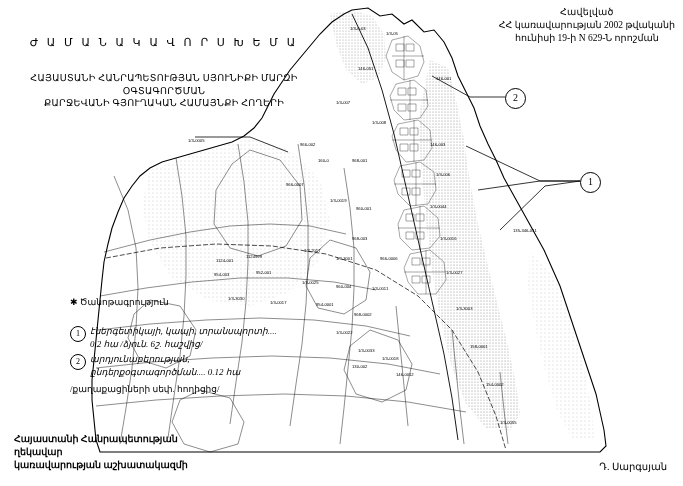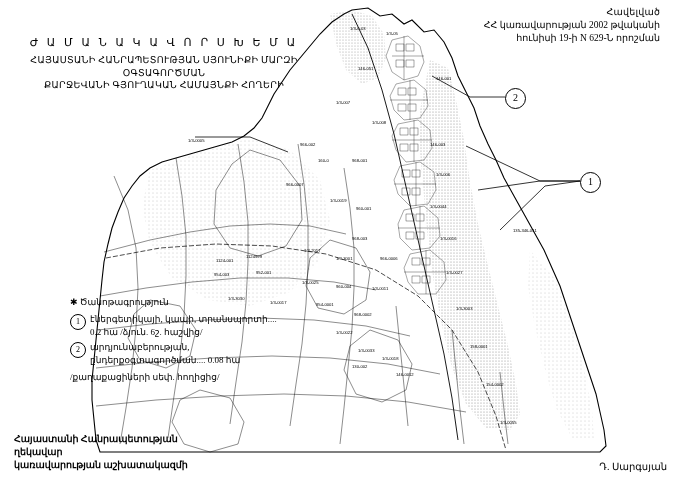--- a/index.html
+++ b/index.html
@@ -14,22 +14,22 @@
     position: relative;
     width: 683px;
     height: 486px;
     background: #ffffff;
     overflow: hidden;
   }
   
   .approval {
     position: absolute;
     top: 6px;
-    right: 23px;
-    text-align: right;
+    right: 8px;
+    text-align: center;
     font-size: 9.5px;
     line-height: 13px;
     color: #000;
     font-family: "Liberation Serif", serif;
   }
   .approval .line1 { letter-spacing: 0.2px; }
   .approval .line2 { }
   .approval .line3 { }
 
   
@@ -38,60 +38,61 @@
     top: 36px;
     left: 14px;
     width: 300px;
     text-align: center;
     color: #000;
   }
   .title-main {
     font-size: 11px;
     letter-spacing: 3px;
     font-weight: normal;
-    margin-bottom: 5px;
+    margin-bottom: 23px;
   }
   .title-sub {
     font-size: 9.5px;
     line-height: 12.5px;
     letter-spacing: 0.3px;
   }
 
   
   .legend {
     position: absolute;
     left: 70px;
     top: 296px;
     width: 215px;
     font-size: 9px;
     line-height: 13px;
     color: #000;
   }
   .legend-title {
-    margin-bottom: 4px;
+    margin-bottom: 16px;
   }
   .legend-row {
     display: flex;
     align-items: flex-start;
     margin-bottom: 2px;
   }
   .legend-row .marker {
     flex: 0 0 auto;
     width: 14px;
     height: 14px;
     border: 1px solid #000;
     border-radius: 50%;
     font-size: 8px;
     line-height: 13px;
     text-align: center;
     margin-right: 4px;
     margin-top: 1px;
   }
   .legend-row .text {
     flex: 1 1 auto;
+    font-style: italic;
   }
   .legend-note {
     margin-top: 4px;
   }
   .star {
     font-size: 9px;
   }
 
   
   .signature {
@@ -334,21 +335,21 @@
     <div class="legend-title">
       <span class="star">✱</span>
       <span>Ծանոթագրություն</span>
     </div>
     <div class="legend-row">
       <span class="marker">1</span>
       <span class="text">էներգետիկայի, կապի, տրանսպորտի....  0.2  հա /ձյուն. 6շ. հաշվից/</span>
     </div>
     <div class="legend-row">
       <span class="marker">2</span>
-      <span class="text">արդյունաբերության, ընդերքօգտագործման.... 0.08 հա</span>
+      <span class="text">արդյունաբերության, ընդերքօգտագործման.... 0.12 հա</span>
     </div>
     <div class="legend-note">/քաղաքացիների սեփ. հողիցից/</div>
   </div>
 
   <div class="signature">
     <div>Հայաստանի Հանրապետության</div>
     <div>ղեկավար</div>
     <div>կառավարության աշխատակազմի</div>
   </div>
   <div class="signature-name">Դ. Սարգսյան</div>

